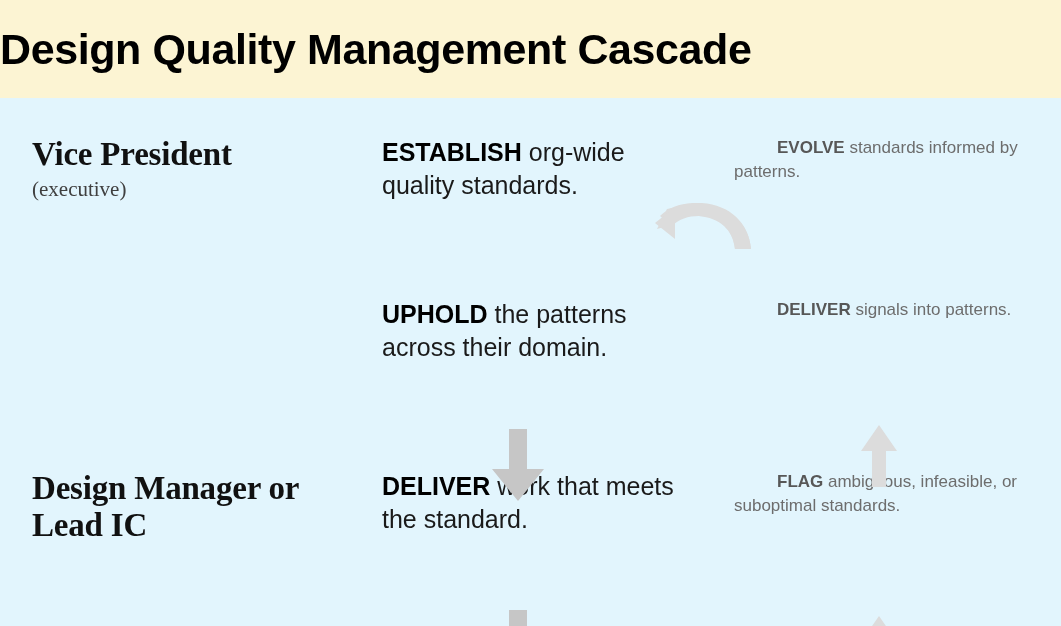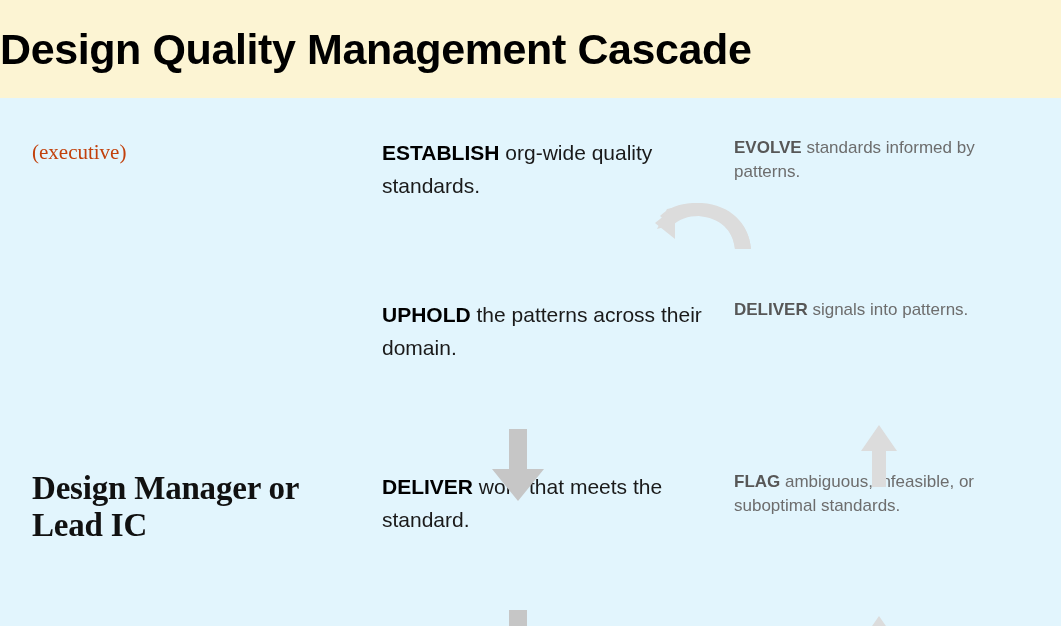--- a/index.html
+++ b/index.html
@@ -70,30 +70,30 @@
     font-weight: bold;
     font-size: 33px;
     line-height: 37px;
     color: #111111;
     letter-spacing: -0.2px;
   }
   .role-sub {
     font-family: "Liberation Serif", serif;
     font-size: 21px;
     line-height: 26px;
-    color: #c2410c;
+    color: #404040;
     margin-top: 3px;
   }
 
   
   .flow {
     position: absolute;
     left: 382px;
     width: 320px;
-    font-size: 21px;
+    font-size: 25px;
     line-height: 33px;
     color: #1a1a1a;
     font-family: "Liberation Sans", sans-serif;
   }
   .flow b {
     font-weight: bold;
     color: #000000;
   }
 
   
@@ -102,20 +102,21 @@
     left: 734px;
     width: 300px;
     font-size: 17px;
     line-height: 24px;
     color: #6d6d6d;
     font-family: "Liberation Sans", sans-serif;
   }
   .feedback b {
     font-weight: bold;
     color: #575757;
+    margin-left: 43px;
   }
 
   
   .arrow {
     position: absolute;
   }
   .arrow-down-1 { left: 492px; top: 331px; }
   .arrow-down-2 { left: 492px; top: 512px; }
   .arrow-up-1   { left: 861px; top: 327px; }
   .arrow-up-2   { left: 861px; top: 518px; }
@@ -127,20 +128,21 @@
 <div class="page">
 
   <div class="header">
     <div class="header-title">Design Quality Management Cascade</div>
   </div>
 
   <div class="body">
 
     <div class="row row-1">
       <div class="role">
+        <div class="role-title">Vice President</div>
         <div class="role-sub">(executive)</div>
       </div>
       <div class="flow">
         <b>ESTABLISH</b><span> org-wide quality standards.</span>
       </div>
       <div class="feedback">
         <b>EVOLVE</b><span> standards informed by patterns.</span>
       </div>
     </div>
 

